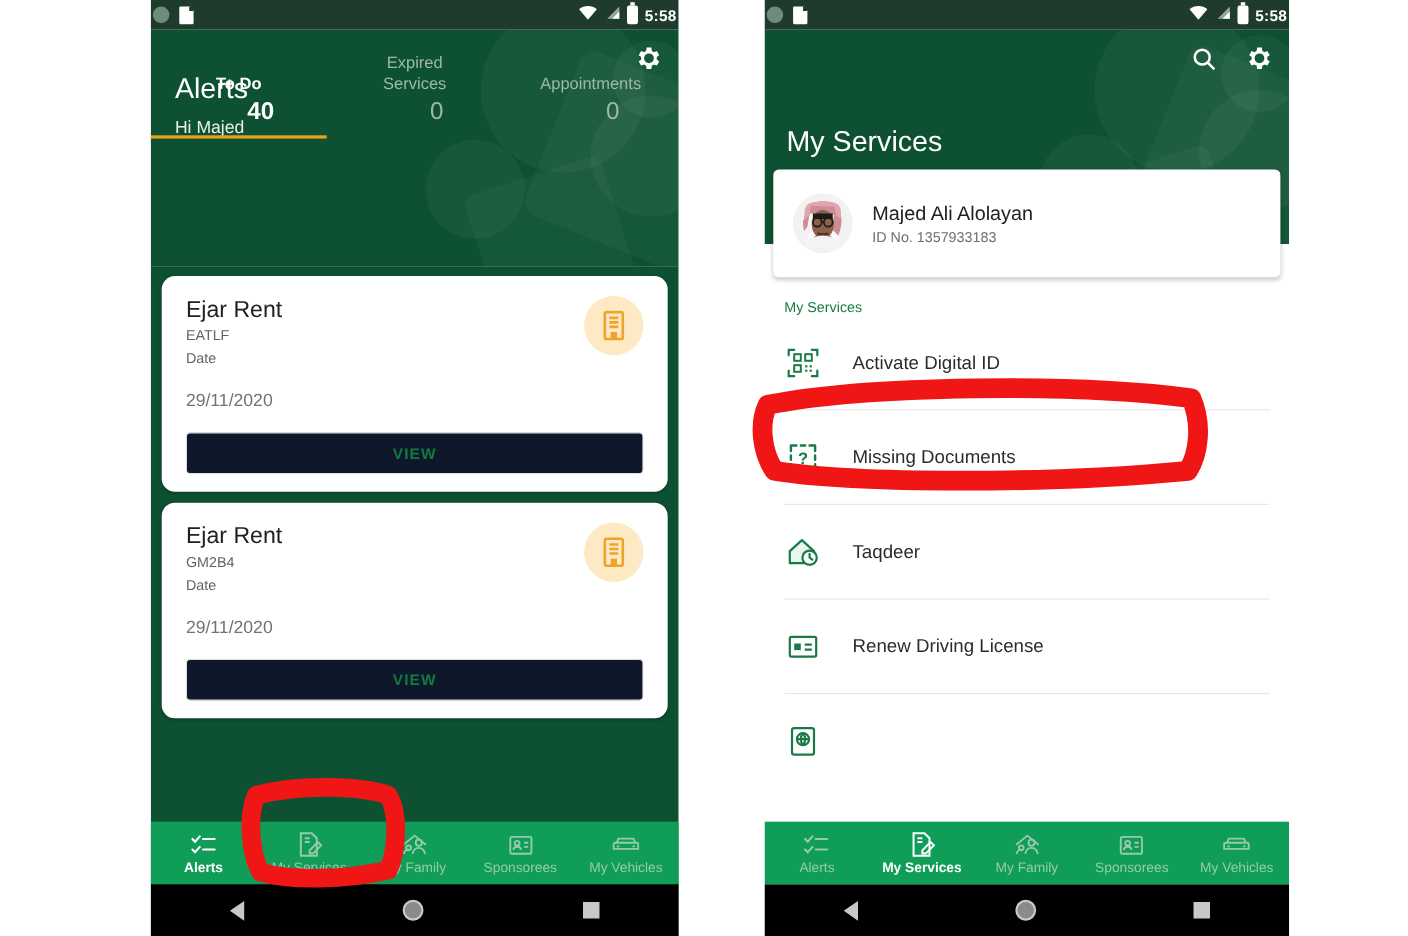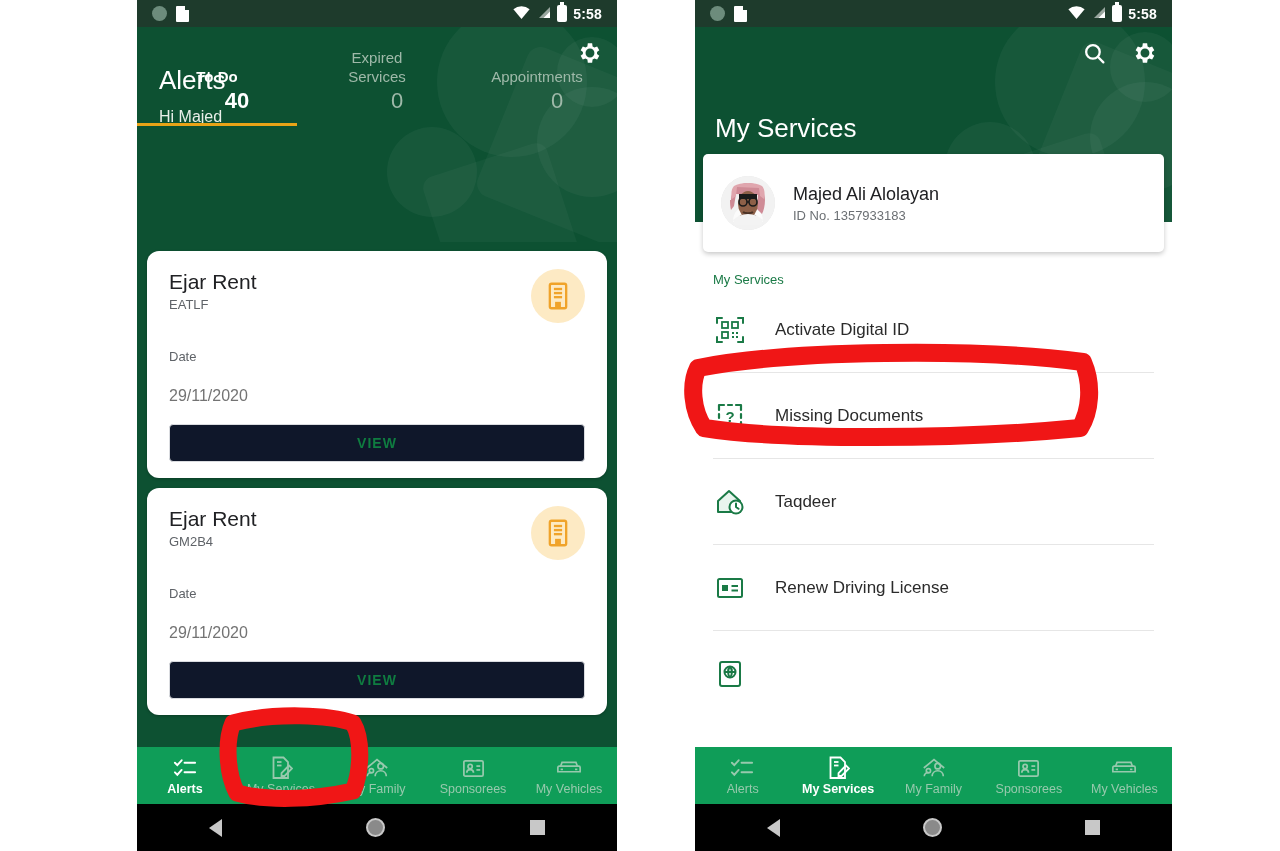--- a/index.html
+++ b/index.html
@@ -11,21 +11,21 @@
   }
   .canvas { position: relative; width: 1280px; height: 851px; background: #fff; }
 
   
   .phone { position: absolute; top: 0; height: 851px; overflow: hidden; }
   #phone-left  { left: 137px; width: 480px; }
   #phone-right { left: 695px; width: 477px; }
 
   .statusbar {
     position: relative; height: 27px; background: #1e3b2c;
-    display: flex; align-items: center; padding: 0 15px;
+    display: flex; align-items: center; padding: 0 2px;
   }
   .sb-left { display: flex; align-items: center; gap: 9px; }
   .sb-right { margin-left: auto; display: flex; align-items: center; gap: 6px; }
   .sb-clock { color: #fff; font-size: 14px; font-weight: bold; letter-spacing: .2px; }
   .dot-icon { width: 15px; height: 15px; border-radius: 50%; background: #6d8c7c; }
   .sd-icon { width: 13px; height: 16px; background: #fff; border-radius: 1px 4px 1px 1px;
              position: relative; }
   .sd-icon:after { content:""; position:absolute; top:0; right:0; width:4px; height:4px;
                    background:#1e3b2c; }
   .batt-icon { width: 10px; height: 17px; background: #fff; border-radius: 2px; position: relative; }
@@ -56,21 +56,21 @@
 
   
   .body-left { background: #0d5132; padding: 9px 10px 0 10px; height: 100%; }
   .card {
     background: #fff; border-radius: 12px; padding: 18px 22px 16px 22px;
     margin-bottom: 10px; position: relative;
     box-shadow: 0 1px 3px rgba(0,0,0,.25);
   }
   .card-title { font-size: 21px; color: #202124; line-height: 26px; }
   .card-code  { font-size: 13px; color: #5f6368; margin-top: 2px; }
-  .card-lbl   { font-size: 13px; color: #5f6368; margin-top: 37px; }
+  .card-lbl   { font-size: 13px; color: #5f6368; margin-top: 6px; }
   .card-val   { font-size: 16px; color: #737373; line-height: 30px; margin-top: 17px; }
   .card-badge {
     position: absolute; top: 18px; right: 22px;
     width: 54px; height: 54px; border-radius: 50%; background: #fdeac4;
     display: flex; align-items: center; justify-content: center;
   }
   .view-btn {
     margin-top: 13px; height: 38px; border: 1px solid #dadce0; border-radius: 4px;
     display: flex; align-items: center; justify-content: center;
     color: #0f7c40; font-size: 14px; font-weight: bold; letter-spacing: 1px; cursor: pointer;

